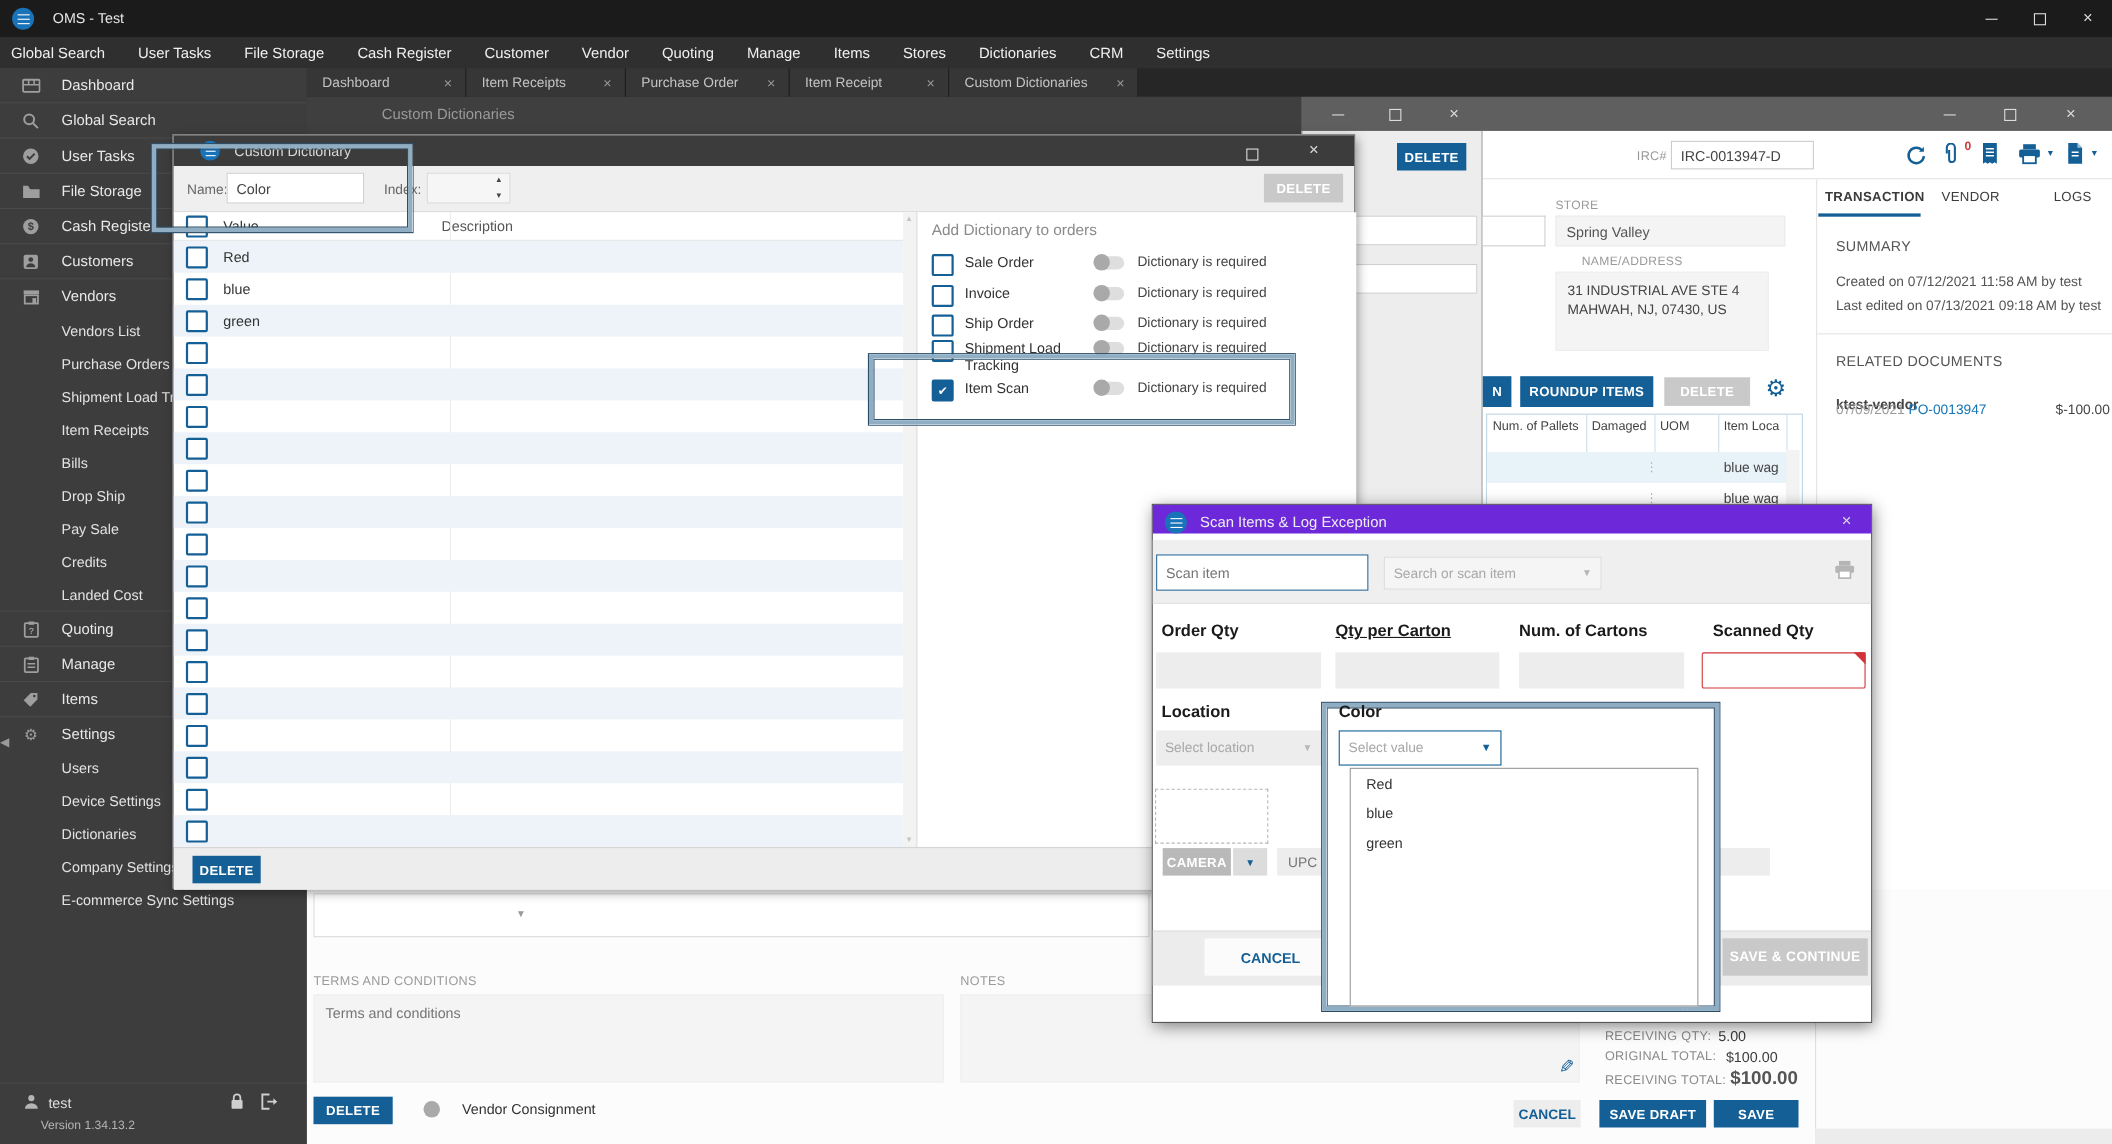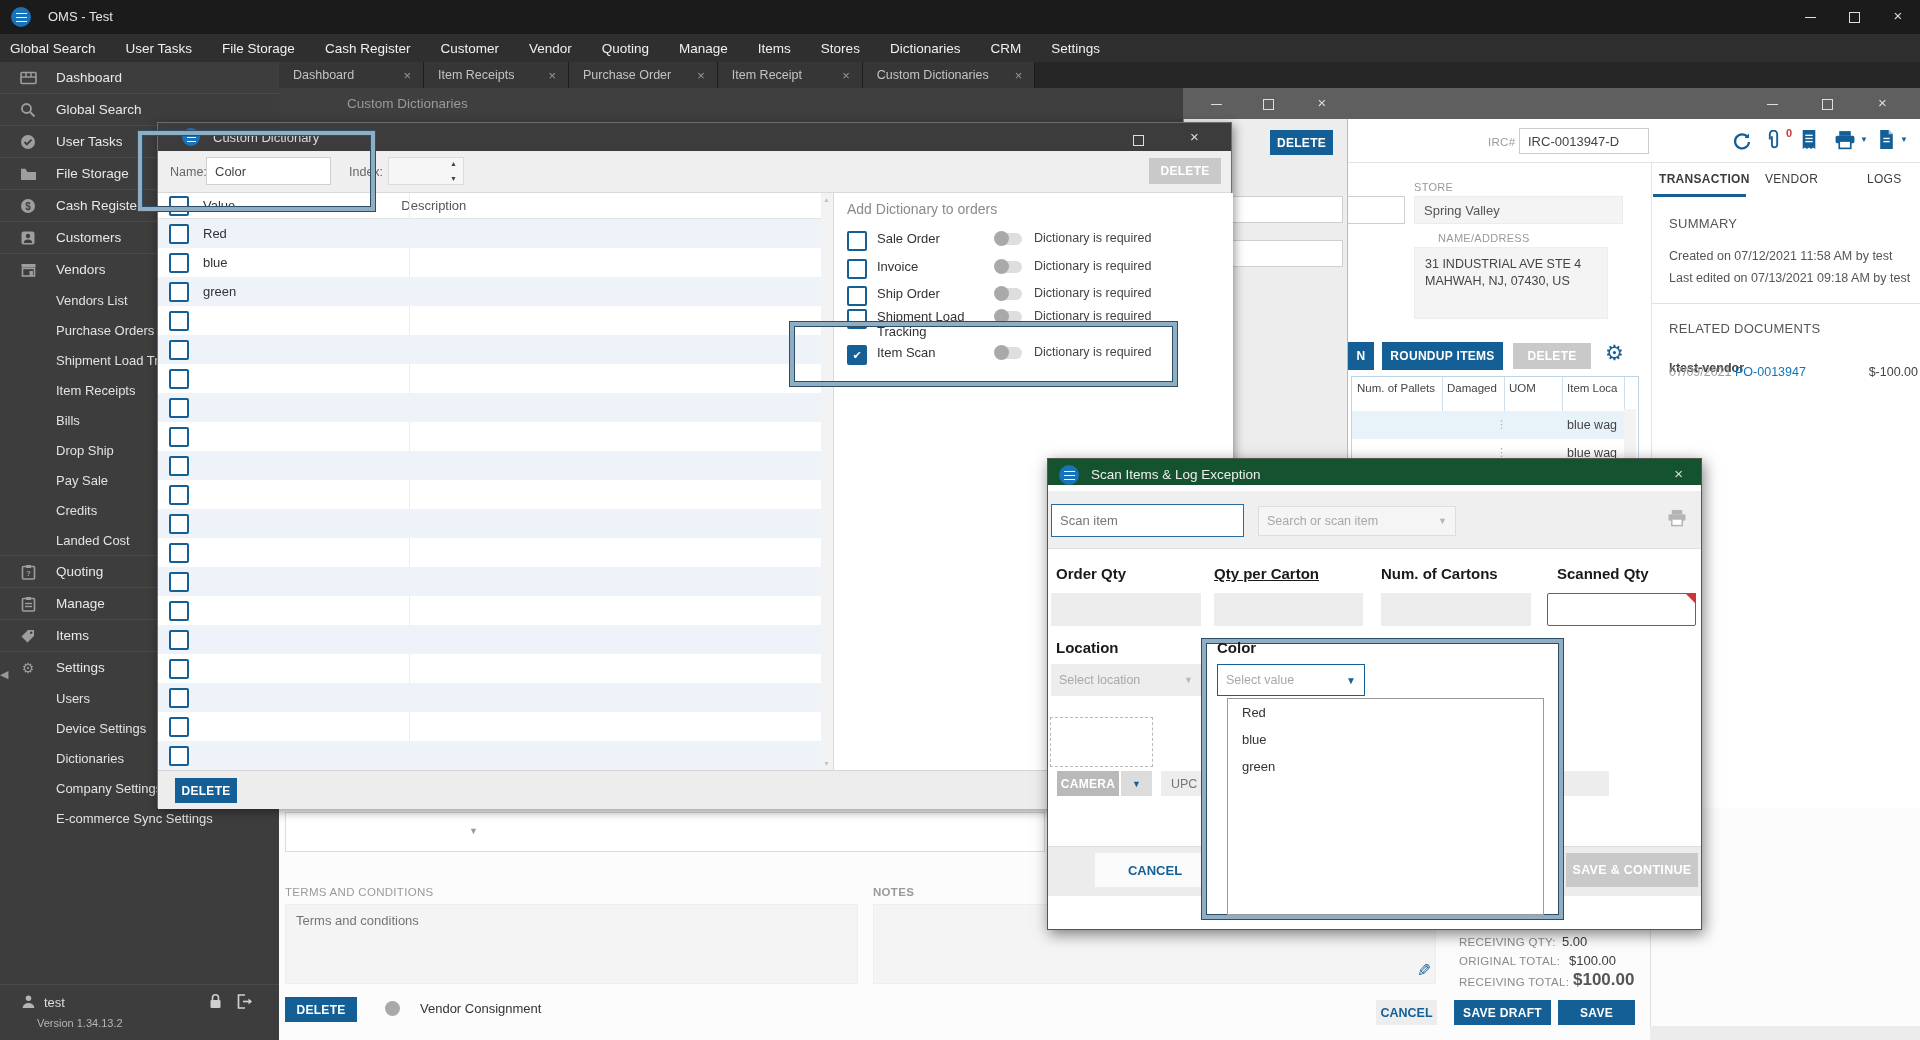--- a/index.html
+++ b/index.html
@@ -68,21 +68,21 @@
   .rtab{position:absolute;font-size:12px;color:#3b3b3b;letter-spacing:.3px;}
   .lbl-gray{color:#9a9a9a;font-size:11px;letter-spacing:.3px;}
   .box-gray{background:#f4f4f4;border:1px solid #ececec;color:#555;}
   .tbl{position:absolute;border:1px solid #bcd4e4;background:#fff;}
   .tbl .hcell{position:absolute;font-size:11.5px;color:#444;line-height:13px;}
   .tbl .vline{position:absolute;top:0;width:1px;background:#d0dfe9;}
   .dots{color:#b0b0b0;font-size:11px;letter-spacing:0;}
   .link{color:#1374B5;}
   
   .sd{left:1047px;top:458px;width:655px;height:472px;background:#fff;border:1px solid #555;box-shadow:2px 4px 14px rgba(0,0,0,.5);}
-  .sd-title{left:0;top:0;width:100%;height:26px;background:#14532d;color:#eee;font-size:13.5px;}
+  .sd-title{left:0;top:0;width:100%;height:26px;background:#6d28d9;color:#eee;font-size:13.5px;}
   .sd-search{left:0;top:32px;width:100%;height:58px;background:#efefef;border-bottom:1px solid #e0e0e0;}
   .sd-label{position:absolute;font-weight:bold;font-size:15px;color:#1a1a1a;}
   .sd-input{position:absolute;background:#ededed;border:none;}
   .sd-footer{left:0;top:387px;width:100%;height:50px;background:#ececec;border-top:1px solid #ddd;}
   .dd-list{position:absolute;background:#fff;border:1px solid #9a9a9a;}
   .dd-item{height:27px;display:flex;align-items:center;padding-left:14px;color:#333;font-size:13px;}
   .red-corner{position:relative;}
   .red-corner::after{content:"";position:absolute;right:-1px;top:-1px;border-top:11px solid #D13438;border-left:11px solid transparent;}
   
   .form-area{left:279px;top:808px;width:1641px;height:232px;background:#fcfcfc;}
@@ -438,21 +438,21 @@
     <div class="abs link" style="left:387px;top:246px;font-size:12.5px;">PO-0013947</div>
     <div class="abs" style="right:2px;top:246px;color:#444;font-size:12.5px;">$-100.00</div>
   </div>
 
   <div class="abs form-area">
     <div class="abs" style="left:6px;top:4px;width:760px;height:40px;background:#fff;border:1px solid #dcdcdc;">
       <span class="abs" style="left:183px;top:13px;color:#9a9a9a;font-size:9px;">▼</span>
     </div>
     <div class="abs lbl-gray" style="left:6px;top:78px;font-size:11.5px;">TERMS AND CONDITIONS</div>
     <textarea class="abs ta" id="termsTA" style="left: 6px; top: 96px; width: 573px; height: 80px;" placeholder="Terms and conditions"></textarea>
-    <div class="abs lbl-gray" style="left:594px;top:78px;font-size:11.5px;font-weight:bold;">NOTES</div>
+    <div class="abs lbl-gray" style="left:594px;top:78px;font-size:11.5px;">NOTES</div>
     <textarea class="abs ta" style="left: 594px; top: 96px; width: 563px; height: 80px;"></textarea>
     <span class="abs" style="left:1138px;top:152px;color:#135F96;font-size:17px;transform:scaleX(-1);display:inline-block;">✎</span>
 
     
     <div class="abs tot-lbl" style="left:1180px;top:128px;">RECEIVING QTY:</div>
     <div class="abs tot-val" style="left:1283px;top:126px;">5.00</div>
     <div class="abs tot-lbl" style="left:1180px;top:147px;">ORIGINAL TOTAL:</div>
     <div class="abs tot-val" style="left:1290px;top:145px;">$100.00</div>
     <div class="abs tot-lbl" style="left:1180px;top:168px;">RECEIVING TOTAL:</div>
     <div class="abs" style="left:1294px;top:162px;color:#555;font-size:17px;font-weight:bold;">$100.00</div>

